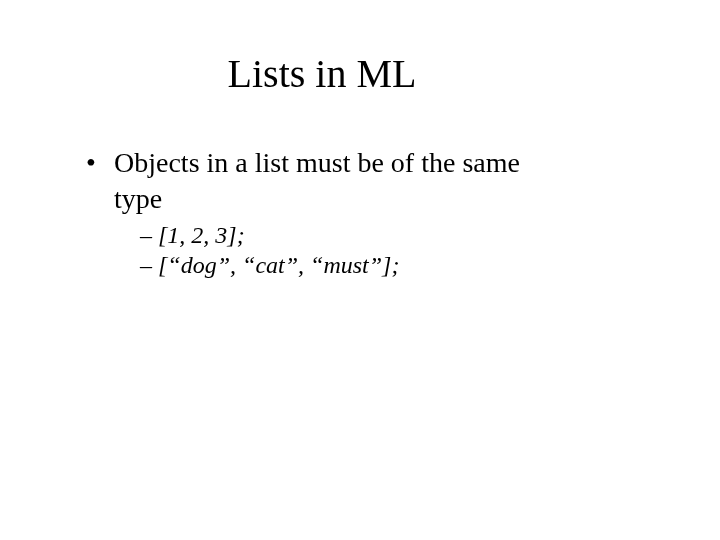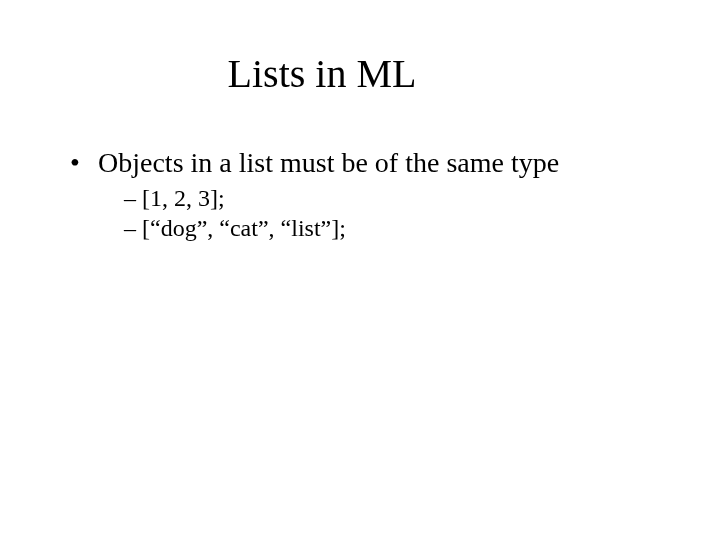--- a/index.html
+++ b/index.html
@@ -18,21 +18,21 @@
     padding: 50px 60px 40px 60px;
   }
   .title {
     text-align: center;
     font-size: 40px;
     font-weight: normal;
     margin: 0 0 48px 0;
   }
   ul.level1 {
     list-style: none;
-    margin: 0;
+    margin: 16px;
     padding: 0 0 0 10px;
     font-size: 28px;
     line-height: 1.3;
   }
   ul.level1 > li {
     position: relative;
     padding-left: 28px;
     margin-bottom: 4px;
   }
   ul.level1 > li::before {
@@ -45,20 +45,21 @@
   ul.level2 {
     list-style: none;
     margin: 2px 0 6px 0;
     padding: 0 0 0 26px;
     font-size: 24px;
     line-height: 1.25;
   }
   ul.level2 > li {
     position: relative;
     padding-left: 18px;
+    font-style: italic;
   }
   ul.level2 > li::before {
     content: "–";
     position: absolute;
     left: 0;
     top: 0;
   }
   .mono {
     font-family: "Courier New", Courier, monospace;
   }
@@ -67,17 +68,17 @@
 <body>
 
 <div class="slide">
   <h1 class="title">Lists in ML</h1>
 
   <ul class="level1">
     <li>
       <span>Objects in a list must be of the same type</span>
       <ul class="level2">
         <li>[1, 2, 3];</li>
-        <li>[“dog”, “cat”, “list”];</li>
+        <li>[“dog”, “cat”, “must”];</li>
       </ul>
     </li>
   </ul>
 </div>
 
 </body></html>

